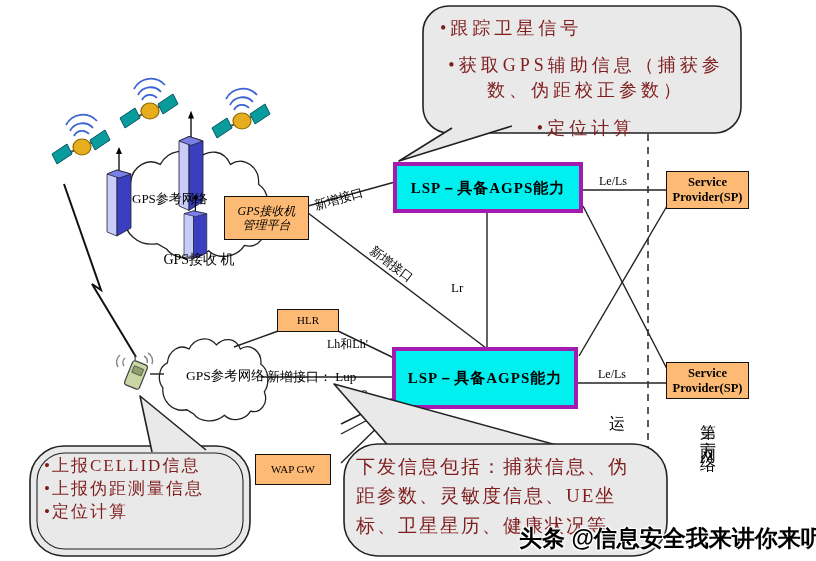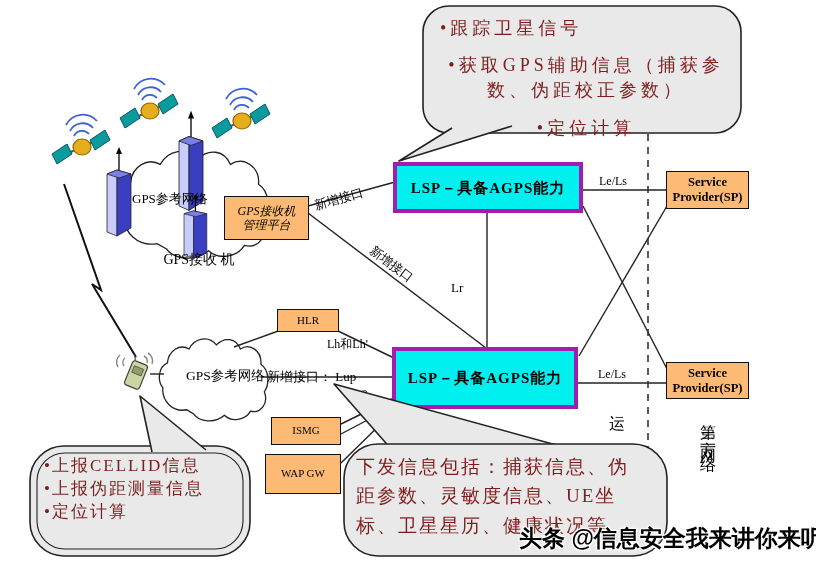--- a/index.html
+++ b/index.html
@@ -106,22 +106,21 @@
     <line x1="648" y1="134" x2="648" y2="447" stroke="#333" stroke-width="1.6" stroke-dasharray="7 6"></line>
   </svg>
 
   <div class="box lsp" style="left:393px;top:162px;width:190px;height:51px;">LSP－具备AGPS能力</div>
   <div class="box lsp" style="left:392px;top:347px;width:186px;height:62px;">LSP－具备AGPS能力</div>
   <div class="box spbox prelines" style="left:666px;top:171px;width:83px;height:38px;">Service
 Provider(SP)</div>
   <div class="box spbox prelines" style="left:666px;top:362px;width:83px;height:37px;">Service
 Provider(SP)</div>
   <div class="box smallbox" style="left:277px;top:309px;width:62px;height:23px;">HLR</div>
-  <div class="box smallbox" style="left:271px;top:417px;width:70px;height:28px;">ISMG</div>
-  <div class="box smallbox" style="left:265px;top:454px;width:76px;height:40px;">WAP GW</div>
+  <div class="box smallbox" style="left:255px;top:454px;width:76px;height:31px;">WAP GW</div>
   <div class="box mgmt prelines" style="left:224px;top:196px;width:85px;height:44px;">GPS接收机
 管理平台</div>
 
   <div class="cloudlbl" style="left:132px;top:190px;">GPS参考网络</div>
   <div class="cloudlbl" style="left:186px;top:367px;font-size:13.5px;">GPS参考网络</div>
   <div class="cloudlbl prelines" style="left:163px;top:251px;width:72px;font-size:14px;line-height:1.35;">GPS接收
 机</div>
 
   <div class="lbl" style="left:314px;top:191px;transform:rotate(-16deg);">新增接口</div>
   <div class="lbl" style="left:366px;top:256px;transform:rotate(37deg);">新增接口</div>

